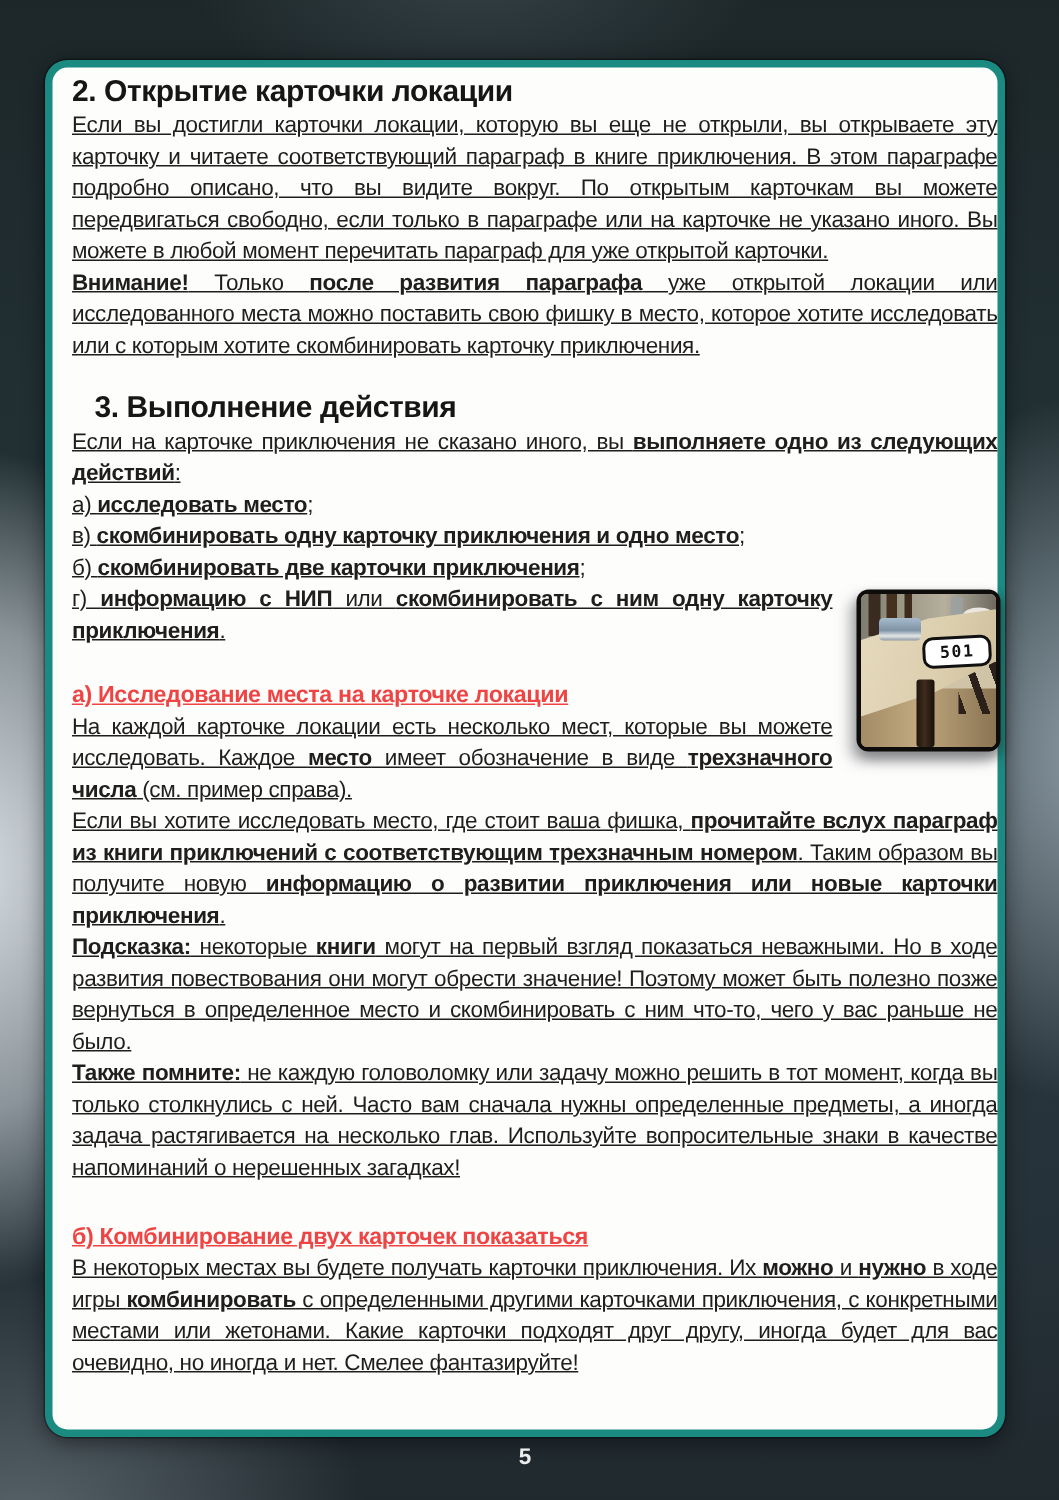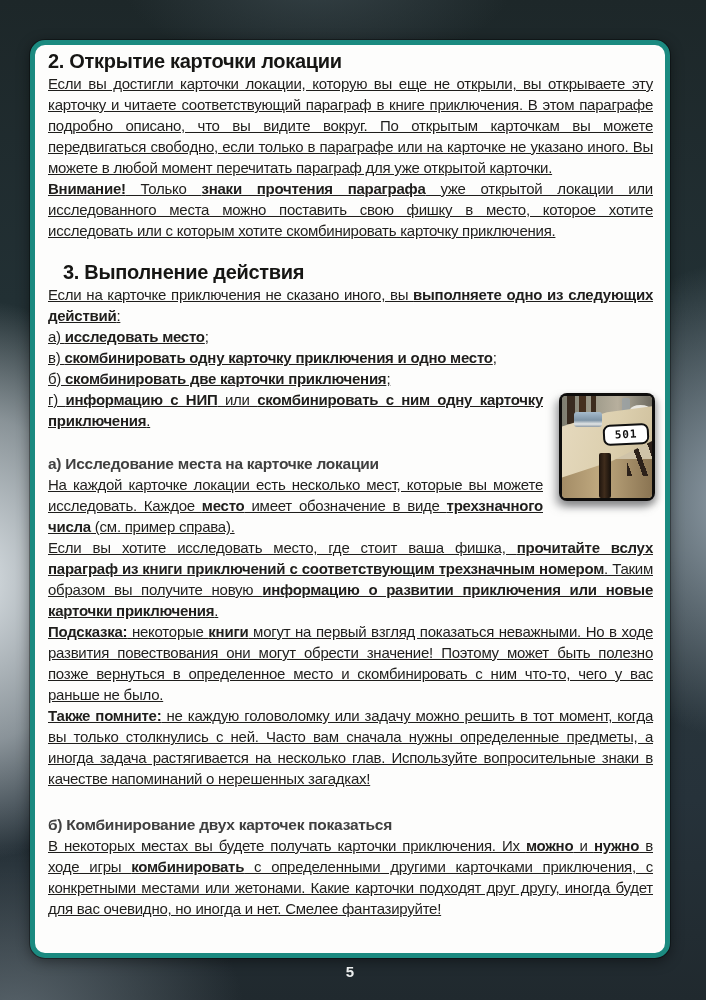--- a/index.html
+++ b/index.html
@@ -10,27 +10,27 @@
       radial-gradient(ellipse 300px 390px at -4% 58%, rgba(225,231,235,0.97) 0%, rgba(219,226,231,0.55) 42%, rgba(219,226,231,0) 72%),
       radial-gradient(ellipse 250px 340px at 104% 50%, rgba(152,166,177,0.92) 0%, rgba(152,166,177,0) 70%),
       radial-gradient(ellipse 330px 250px at 2% 102%, rgba(108,120,128,0.75) 0%, rgba(108,120,128,0) 70%),
       radial-gradient(ellipse 280px 130px at 45% -2%, rgba(68,82,88,0.6) 0%, rgba(68,82,88,0) 70%),
       linear-gradient(180deg,#1d2729 0%,#223034 30%,#2b373c 55%,#26323a 80%,#20292e 100%);
   }
   .panel{
     position:absolute;left:30px;top:40px;width:640px;height:918px;box-sizing:border-box;
     background:#fdfdfc;border:5px solid #1b8a80;border-radius:15px;
     box-shadow:0 0 0 1px rgba(0,0,0,0.35), 0 3px 14px rgba(0,0,0,0.45);
-    padding:4px 12px 0 13px;
+    padding:4px 0 0 13px;
     color:#1f1e1c;font-size:15px;line-height:21px;letter-spacing:-0.25px;
   }
   .panel p{margin:0;text-align:justify;text-decoration:underline;}
   .b{font-weight:700;}
   h1{font-size:20px;line-height:24px;font-weight:700;margin:0;letter-spacing:-0.3px;color:#161614;}
-  h2{font-size:15.5px;line-height:21px;font-weight:700;margin:0;letter-spacing:-0.25px;color:#404040;}
+  h2{font-size:15.5px;line-height:21px;font-weight:700;margin:0;letter-spacing:-0.25px;color:#ef4444;text-decoration:underline;}
   .mt-sec{margin-top:19px;margin-left:15px;}
   .mt-suba{margin-top:22px;}
   .mt-par{margin-top:13px;}
   .mt-par2{margin-top:11px;}
   .mt-subb{margin-top:25px;}
   
   .fig-float{float:right;width:100px;height:112px;margin:4px 0 4px 10px;position:relative;}
   .card{
     position:absolute;right:-2px;top:0;width:96px;height:108px;box-sizing:border-box;
     background:#0e0d0c;border-radius:8px;padding:3px;
@@ -65,21 +65,21 @@
     color:#eceeee;font-size:15px;font-weight:700;letter-spacing:0;line-height:20px;
   }
 </style>
 </head>
 <body>
 
 <div class="panel">
 
   <h1>2. Открытие карточки локации</h1>
   <p><span>Если вы достигли карточки локации, которую вы еще не открыли, вы открываете эту карточку и читаете соответствующий параграф в книге приключения. В этом параграфе подробно описано, что вы видите вокруг. По открытым карточкам вы можете передвигаться свободно, если только в параграфе или на карточке не указано иного. Вы можете в любой момент перечитать параграф для уже открытой карточки.</span></p>
-  <p><span class="b">Внимание!</span><span> Только </span><span class="b">знаки прочтения параграфа</span><span> уже открытой локации или исследованного места можно поставить свою фишку в место, которое хотите исследовать или с которым хотите скомбинировать карточку приключения.</span></p>
+  <p><span class="b">Внимание!</span><span> Только </span><span class="b">после развития параграфа</span><span> уже открытой локации или исследованного места можно поставить свою фишку в место, которое хотите исследовать или с которым хотите скомбинировать карточку приключения.</span></p>
 
   <h1 class="mt-sec">3. Выполнение действия</h1>
   <p><span>Если на карточке приключения не сказано иного, вы </span><span class="b">выполняете одно из следующих действий</span><span>:</span></p>
   <p><span>а) </span><span class="b">исследовать место</span><span>;</span></p>
   <p><span>в) </span><span class="b">скомбинировать одну карточку приключения и одно место</span><span>;</span></p>
   <p><span>б) </span><span class="b">скомбинировать две карточки приключения</span><span>;</span></p>
 
   <div class="fig-float">
     <div class="card">
       <div class="photo">

